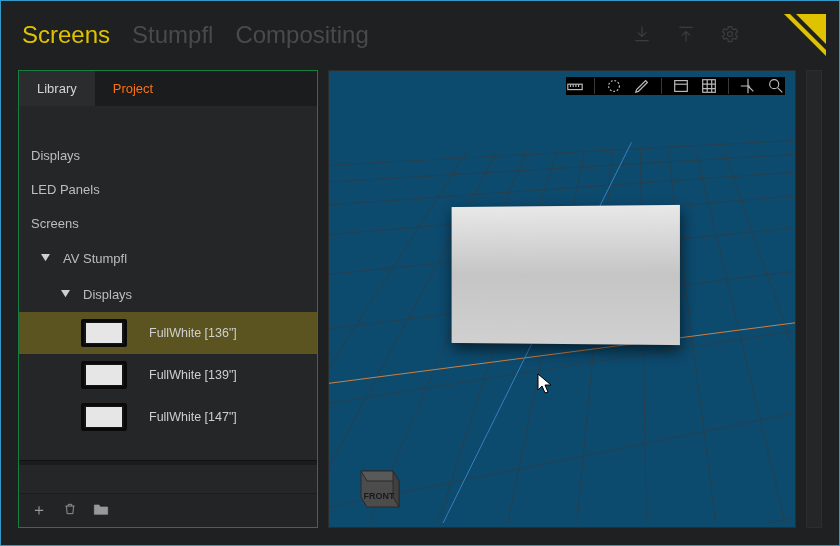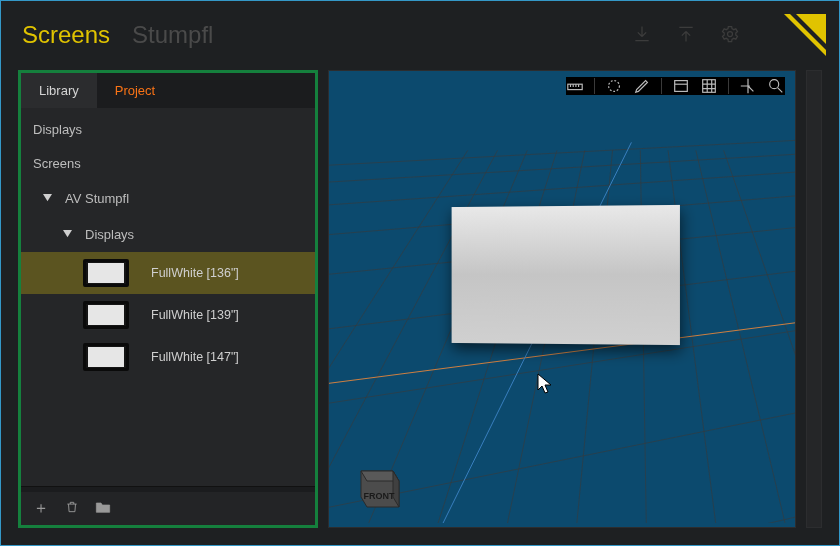--- a/index.html
+++ b/index.html
@@ -41,21 +41,22 @@
   
   .content {
     display: flex; gap: 10px;
     padding: 0 18px 18px 18px;
     height: calc(100% - 70px);
   }
   .panel-left {
     width: 300px;
     background: #252628;
     display: flex; flex-direction: column;
-    border: 3px solid #15803d;
+    border: 1px solid #15803d;
+    gap: 28px;
   }
   .panel-tabs {
     display: flex;
     background: #1b1c1e;
   }
   .panel-tab {
     padding: 10px 18px;
     font-size: 13px;
     color: #f97316;
     cursor: pointer;
@@ -180,20 +181,21 @@
   .tree::-webkit-scrollbar { width: 10px; background: #1b1c1e; }
   .tree::-webkit-scrollbar-thumb { background: #3a3b3d; }
 </style>
 </head>
 <body>
 
 <div class="topbar">
   <div class="main-tabs">
     <div class="main-tab active">Screens</div>
     <div class="main-tab">Stumpfl</div>
+    <div class="main-tab">Compositing</div>
   </div>
   <div class="topbar-icons">
     <span><svg viewBox="0 0 24 24">
           <path d="M12 3v12m0 0l-5-5m5 5l5-5M4 20h16"></path>
         </svg></span>
     <span><svg viewBox="0 0 24 24">
           <path d="M12 21V9m0 0l-5 5m5-5l5 5M4 4h16"></path>
         </svg></span>
     <span><svg viewBox="0 0 24 24">
           <circle cx="12" cy="12" r="3"></circle>
@@ -209,20 +211,21 @@
 
 <div class="content">
 
   <div class="panel-left">
     <div class="panel-tabs">
       <div class="panel-tab active">Library</div>
       <div class="panel-tab">Project</div>
     </div>
     <div class="tree">
       <div class="tree-row section">Displays</div>
+      <div class="tree-row section">LED Panels</div>
       <div class="tree-row section">Screens</div>
 
       <div class="tree-row indent-1">
         <span class="disclosure">
           <svg width="9" height="9" viewBox="0 0 10 10">
               <polygon points="0,0 10,0 5,8" fill="#cfcfcf"></polygon>
             </svg>
         </span>
         <span>AV Stumpfl</span>
       </div>

